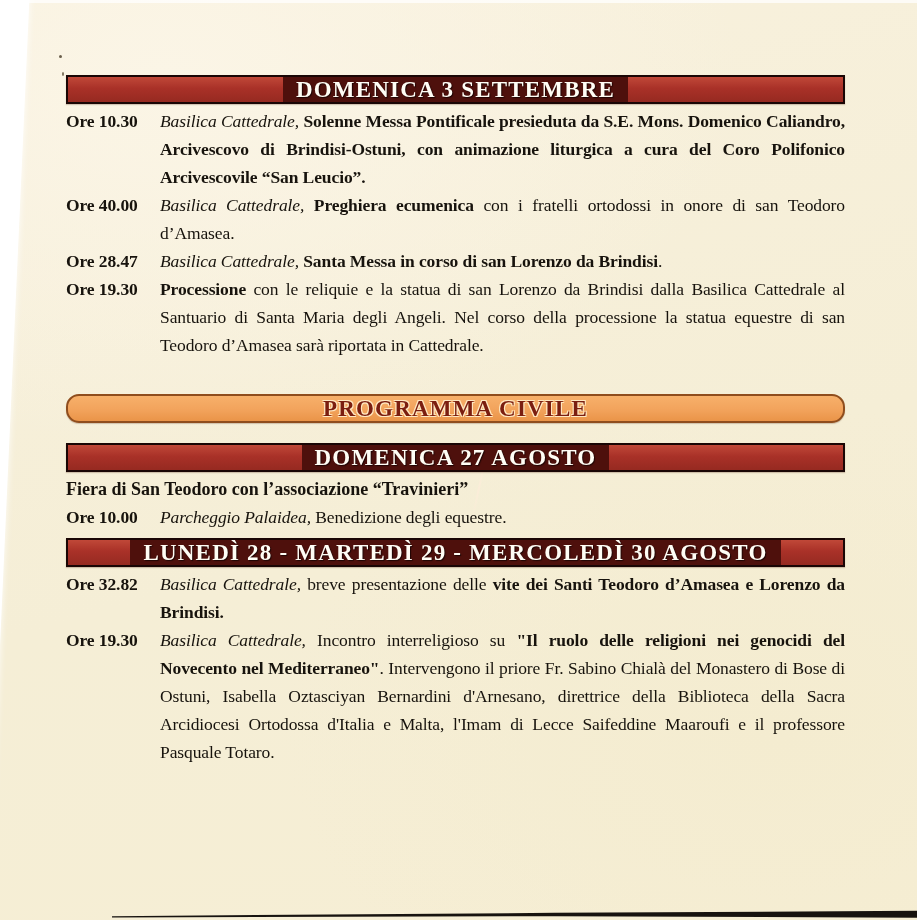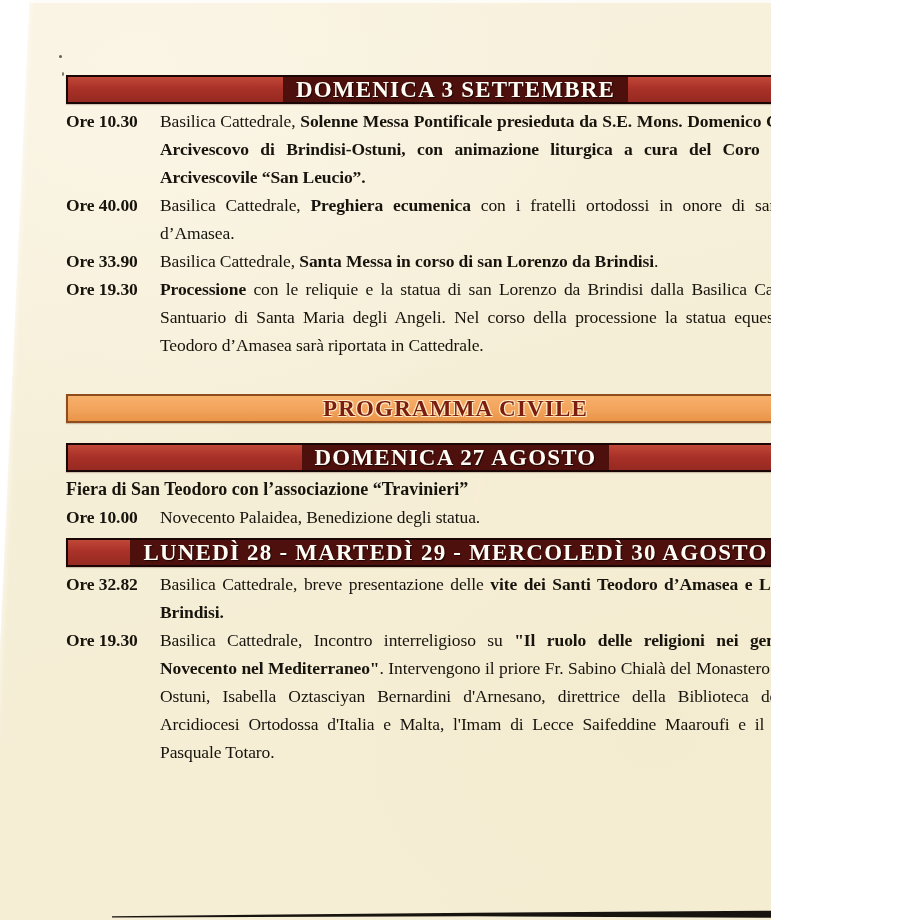--- a/index.html
+++ b/index.html
@@ -1,19 +1,19 @@
 <!DOCTYPE html>
 <html lang="it" style="--paper: #f6efd8; --banner-red: #a93128; --banner-red-dark-box: #4e100c; --banner-border: #1a0605; --banner-text: #fffdf5; --banner-orange: #f2a35c; --banner-orange-border: #8f4d1d; --banner-orange-text: #7b1e10; --body-text: #17130d;"><head>
 <meta charset="utf-8">
 <title>Document</title>
 <style>
   html, body { margin: 0; padding: 0; background: #ffffff; }
   .scan {
     position: relative;
-    width: 771px;
+    width: 917px;
     height: 920px;
     overflow: hidden;
     font-family: "Liberation Serif", serif;
     background:
       radial-gradient(140% 90% at 18% 8%, #fbf5e6 0%, rgba(251,245,230,0) 45%),
       radial-gradient(90% 60% at 85% 80%, #f4ecd0 0%, rgba(244,236,208,0) 60%),
       linear-gradient(165deg, #f8f1de 0%, #f5eed6 55%, #f6eed4 100%);
   }
 
   
@@ -64,20 +64,21 @@
     padding: 0 13px;
     height: 25px; line-height: 25px;
     white-space: nowrap;
     text-shadow: 1px 1px 1px rgba(22,4,4,0.85);
   }
   .banner.orange {
     background: linear-gradient(180deg, #f7b06a 0%, var(--banner-orange, #f2a35c) 55%, #ea9448 100%);
     border-color: var(--banner-orange-border, #8f4d1d);
     border-width: 2px;
     margin: 35px 0 20px;
+    border-radius: 13px;
   }
   .banner.orange .banner-label {
     background: transparent;
     color: var(--banner-orange-text, #7b1e10);
     text-shadow: 1px 1px 0 #ffe8c2, -1px -1px 0 #ffe8c2, 1px -1px 0 #ffe8c2, -1px 1px 0 #ffe8c2;
   }
 
   
   .event {
     display: flex;
@@ -88,21 +89,21 @@
   }
   .event .time { flex: 0 0 94px; font-weight: bold; font-family: Liberation Serif, serif; }
   .event .desc { flex: 1; text-align: justify; }
   .centered-line {
     font-size: 18px;
     line-height: 28px;
     color: var(--body-text, #17130d);
     font-weight: normal;
   }
   .seg.b  { font-weight: bold; }
-  .seg.it { }
+  .seg.it { font-style: italic; }
 </style>
 </head>
 <body>
 
 <div class="scan">
   <div class="edge-wedge"></div>
   <div class="edge-top"></div>
   <div class="speck-a"></div>
   <div class="speck-b"></div>
   <div class="scratch"></div>
@@ -113,37 +114,37 @@
       </div>
       <div class="event">
         <div class="time">Ore 10.30</div>
         <div class="desc"><span class="seg it">Basilica Cattedrale, </span><span class="seg b">Solenne Messa Pontificale presieduta da S.E. Mons. Domenico Caliandro, Arcivescovo di Brindisi-Ostuni, con animazione liturgica a cura del Coro Polifonico Arcivescovile “San Leucio”.</span></div>
       </div>
       <div class="event">
         <div class="time">Ore 40.00</div>
         <div class="desc"><span class="seg it">Basilica Cattedrale, </span><span class="seg b">Preghiera ecumenica </span><span class="seg">con i fratelli ortodossi in onore di san Teodoro d’Amasea.</span></div>
       </div>
       <div class="event">
-        <div class="time">Ore 33.90</div>
+        <div class="time">Ore 28.47</div>
         <div class="desc"><span class="seg it">Basilica Cattedrale, </span><span class="seg b">Santa Messa in corso di san Lorenzo da Brindisi</span><span class="seg">.</span></div>
       </div>
       <div class="event">
         <div class="time">Ore 19.30</div>
         <div class="desc"><span class="seg b">Processione </span><span class="seg">con le reliquie e la statua di san Lorenzo da Brindisi dalla Basilica Cattedrale al Santuario di Santa Maria degli Angeli. Nel corso della processione la statua equestre di san Teodoro d’Amasea sarà riportata in Cattedrale.</span></div>
       </div>
       <div class="banner orange">
         <span class="banner-label">PROGRAMMA CIVILE</span>
       </div>
       <div class="banner red">
         <span class="banner-label">DOMENICA 27 AGOSTO</span>
       </div>
       <div class="centered-line"><span class="seg b">Fiera di San Teodoro con l’associazione “Travinieri”</span></div>
       <div class="event">
         <div class="time">Ore 10.00</div>
-        <div class="desc"><span class="seg it">Novecento Palaidea, </span><span class="seg">Benedizione degli statua.</span></div>
+        <div class="desc"><span class="seg it">Parcheggio Palaidea, </span><span class="seg">Benedizione degli equestre.</span></div>
       </div>
       <div class="banner red">
         <span class="banner-label">LUNEDÌ 28 - MARTEDÌ 29 - MERCOLEDÌ 30 AGOSTO</span>
       </div>
       <div class="event">
         <div class="time">Ore 32.82</div>
         <div class="desc"><span class="seg it">Basilica Cattedrale, </span><span class="seg">breve presentazione delle </span><span class="seg b">vite dei Santi Teodoro d’Amasea e Lorenzo da Brindisi.</span></div>
       </div>
       <div class="event">
         <div class="time">Ore 19.30</div>

